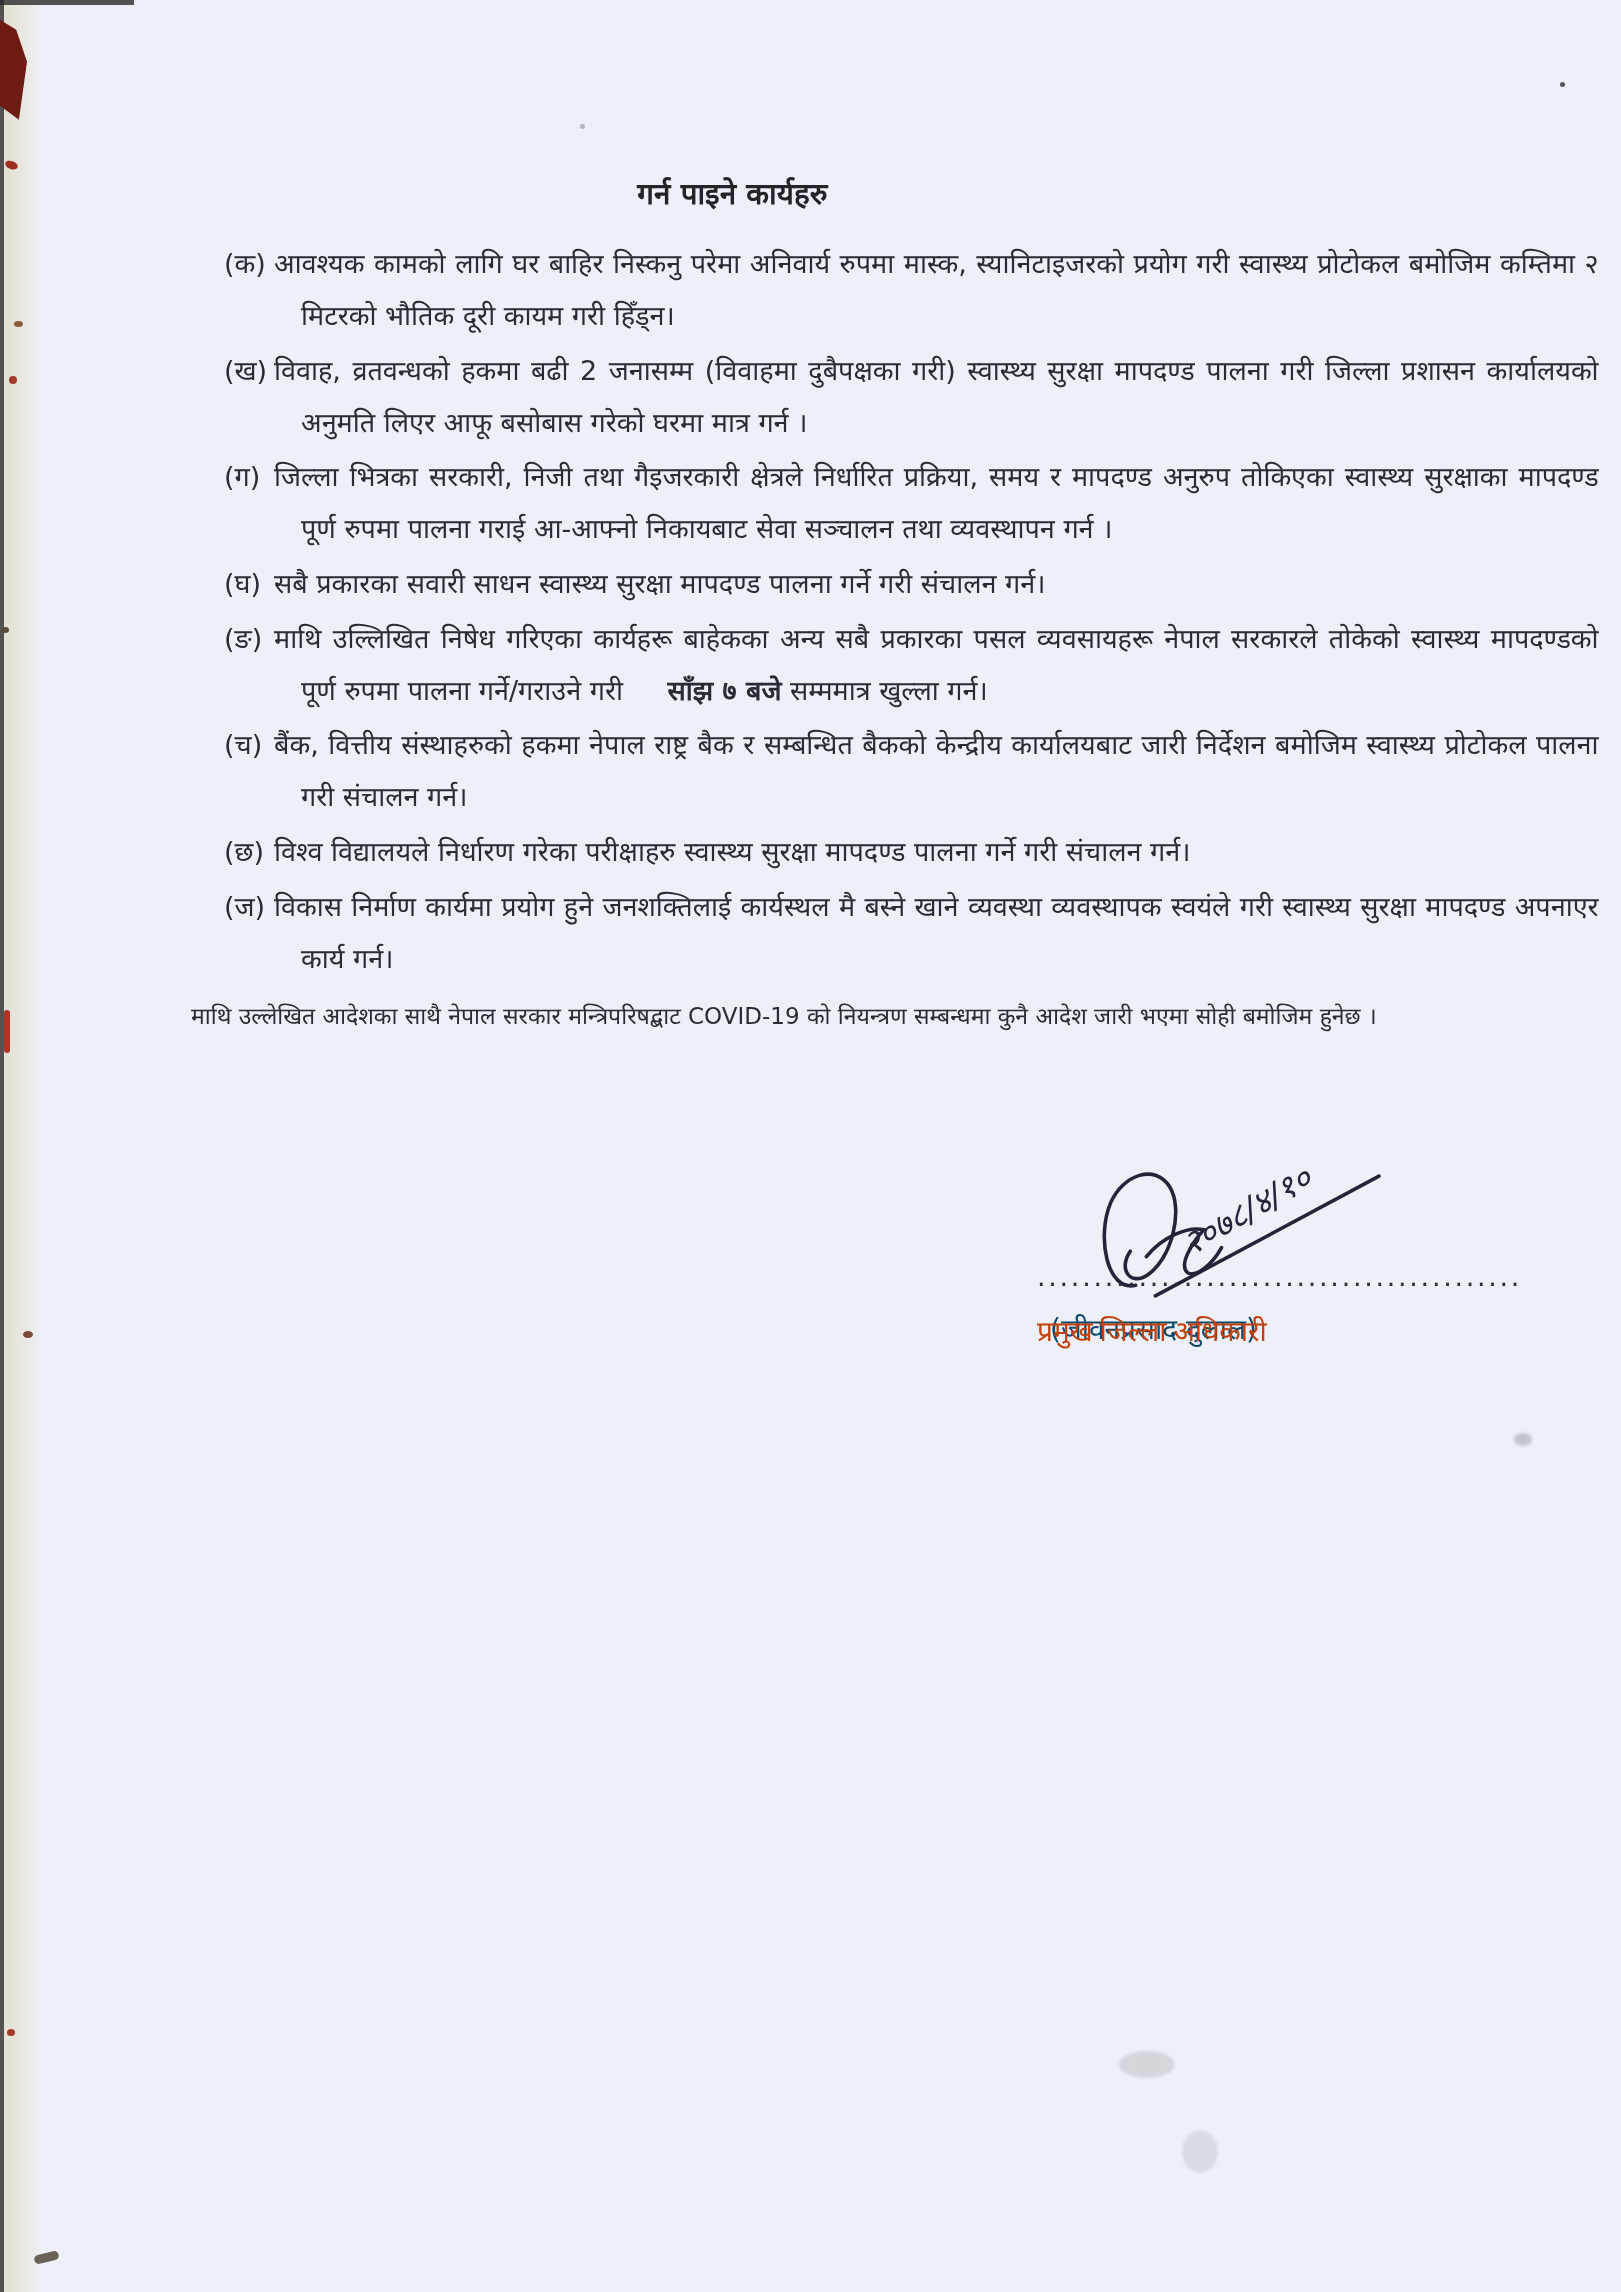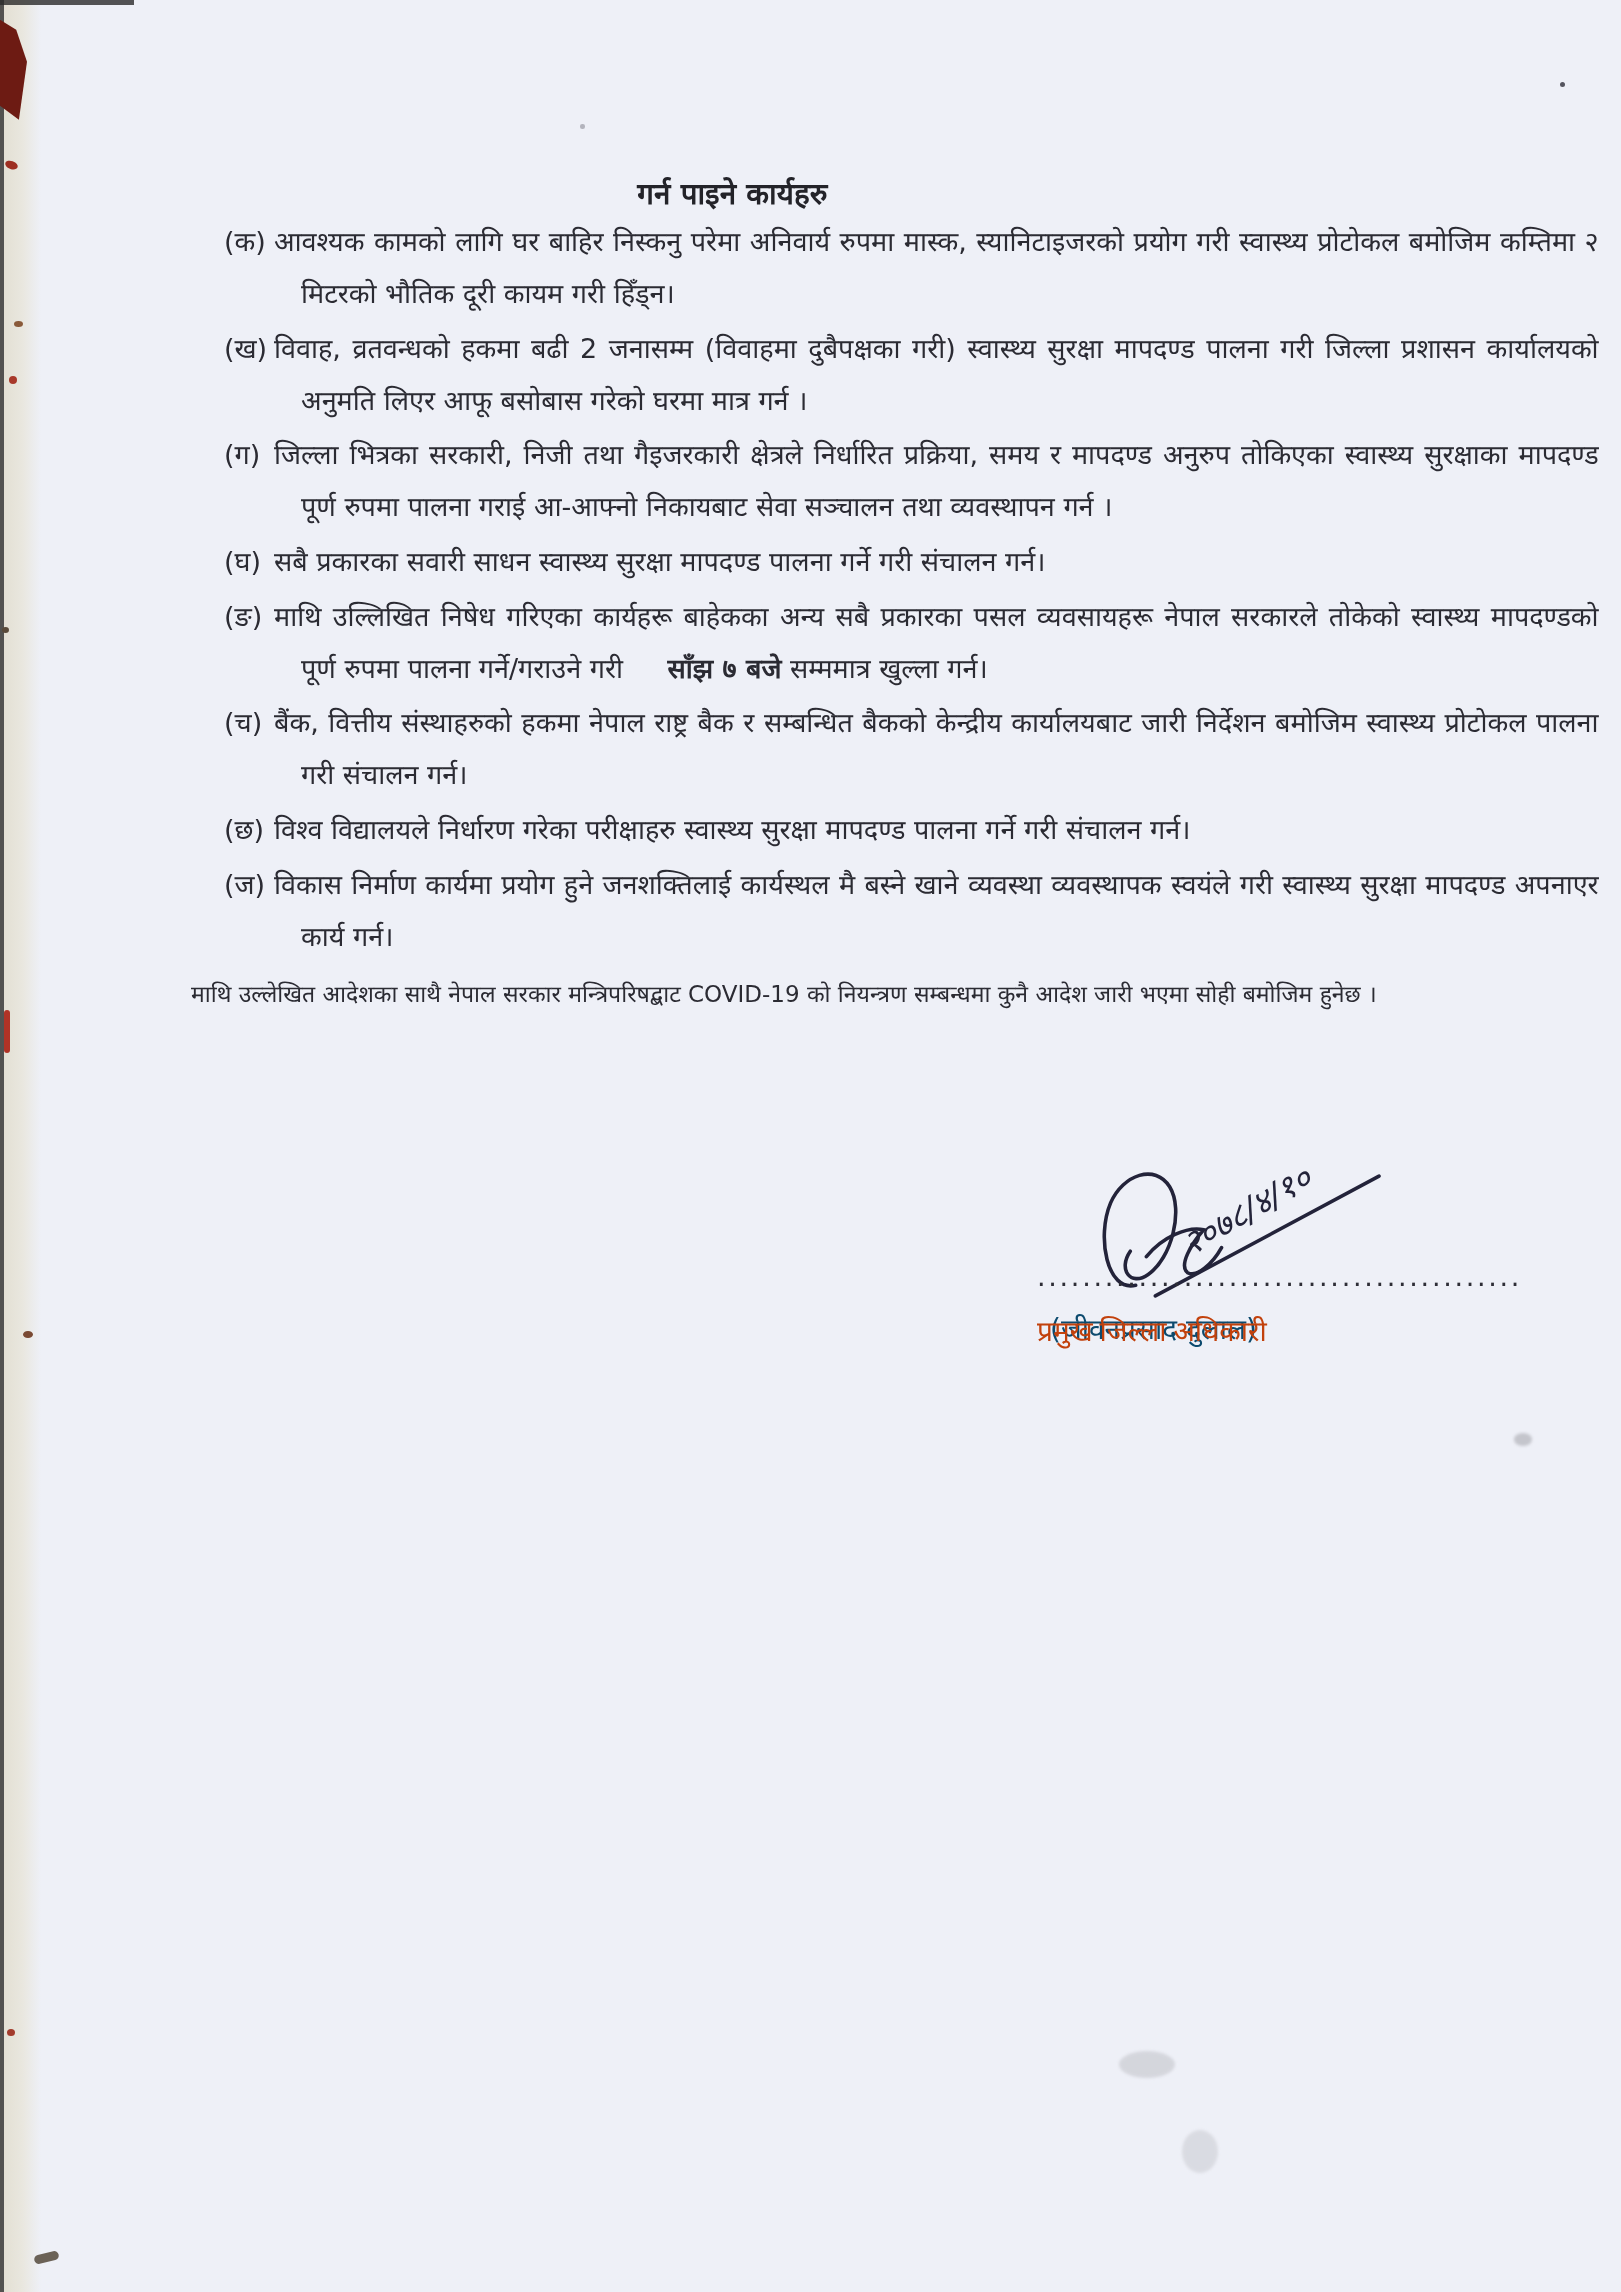--- a/index.html
+++ b/index.html
@@ -28,21 +28,21 @@
   .speck{position:absolute;border-radius:50%;}
   .smudge{position:absolute;border-radius:50%;filter:blur(1.8px);}
   
   .content{position:absolute;left:0;top:172px;right:22.4px;}
   .doc-title{
     text-align:center;
     padding-right:134px;
     font-size:29.6px;
     font-weight:600;
     color:#232329;
-    margin-bottom:3px;
+    margin-bottom:25px;
   }
   .items{margin-left:224px;}
   .item{display:flex;font-size:27px;line-height:52px;margin-bottom:2.7px;}
   .item-label{flex:0 0 50px;}
   .item-text{
     flex:1;
     text-align:justify;
     padding-left:27px;
     text-indent:-27px;
   }

